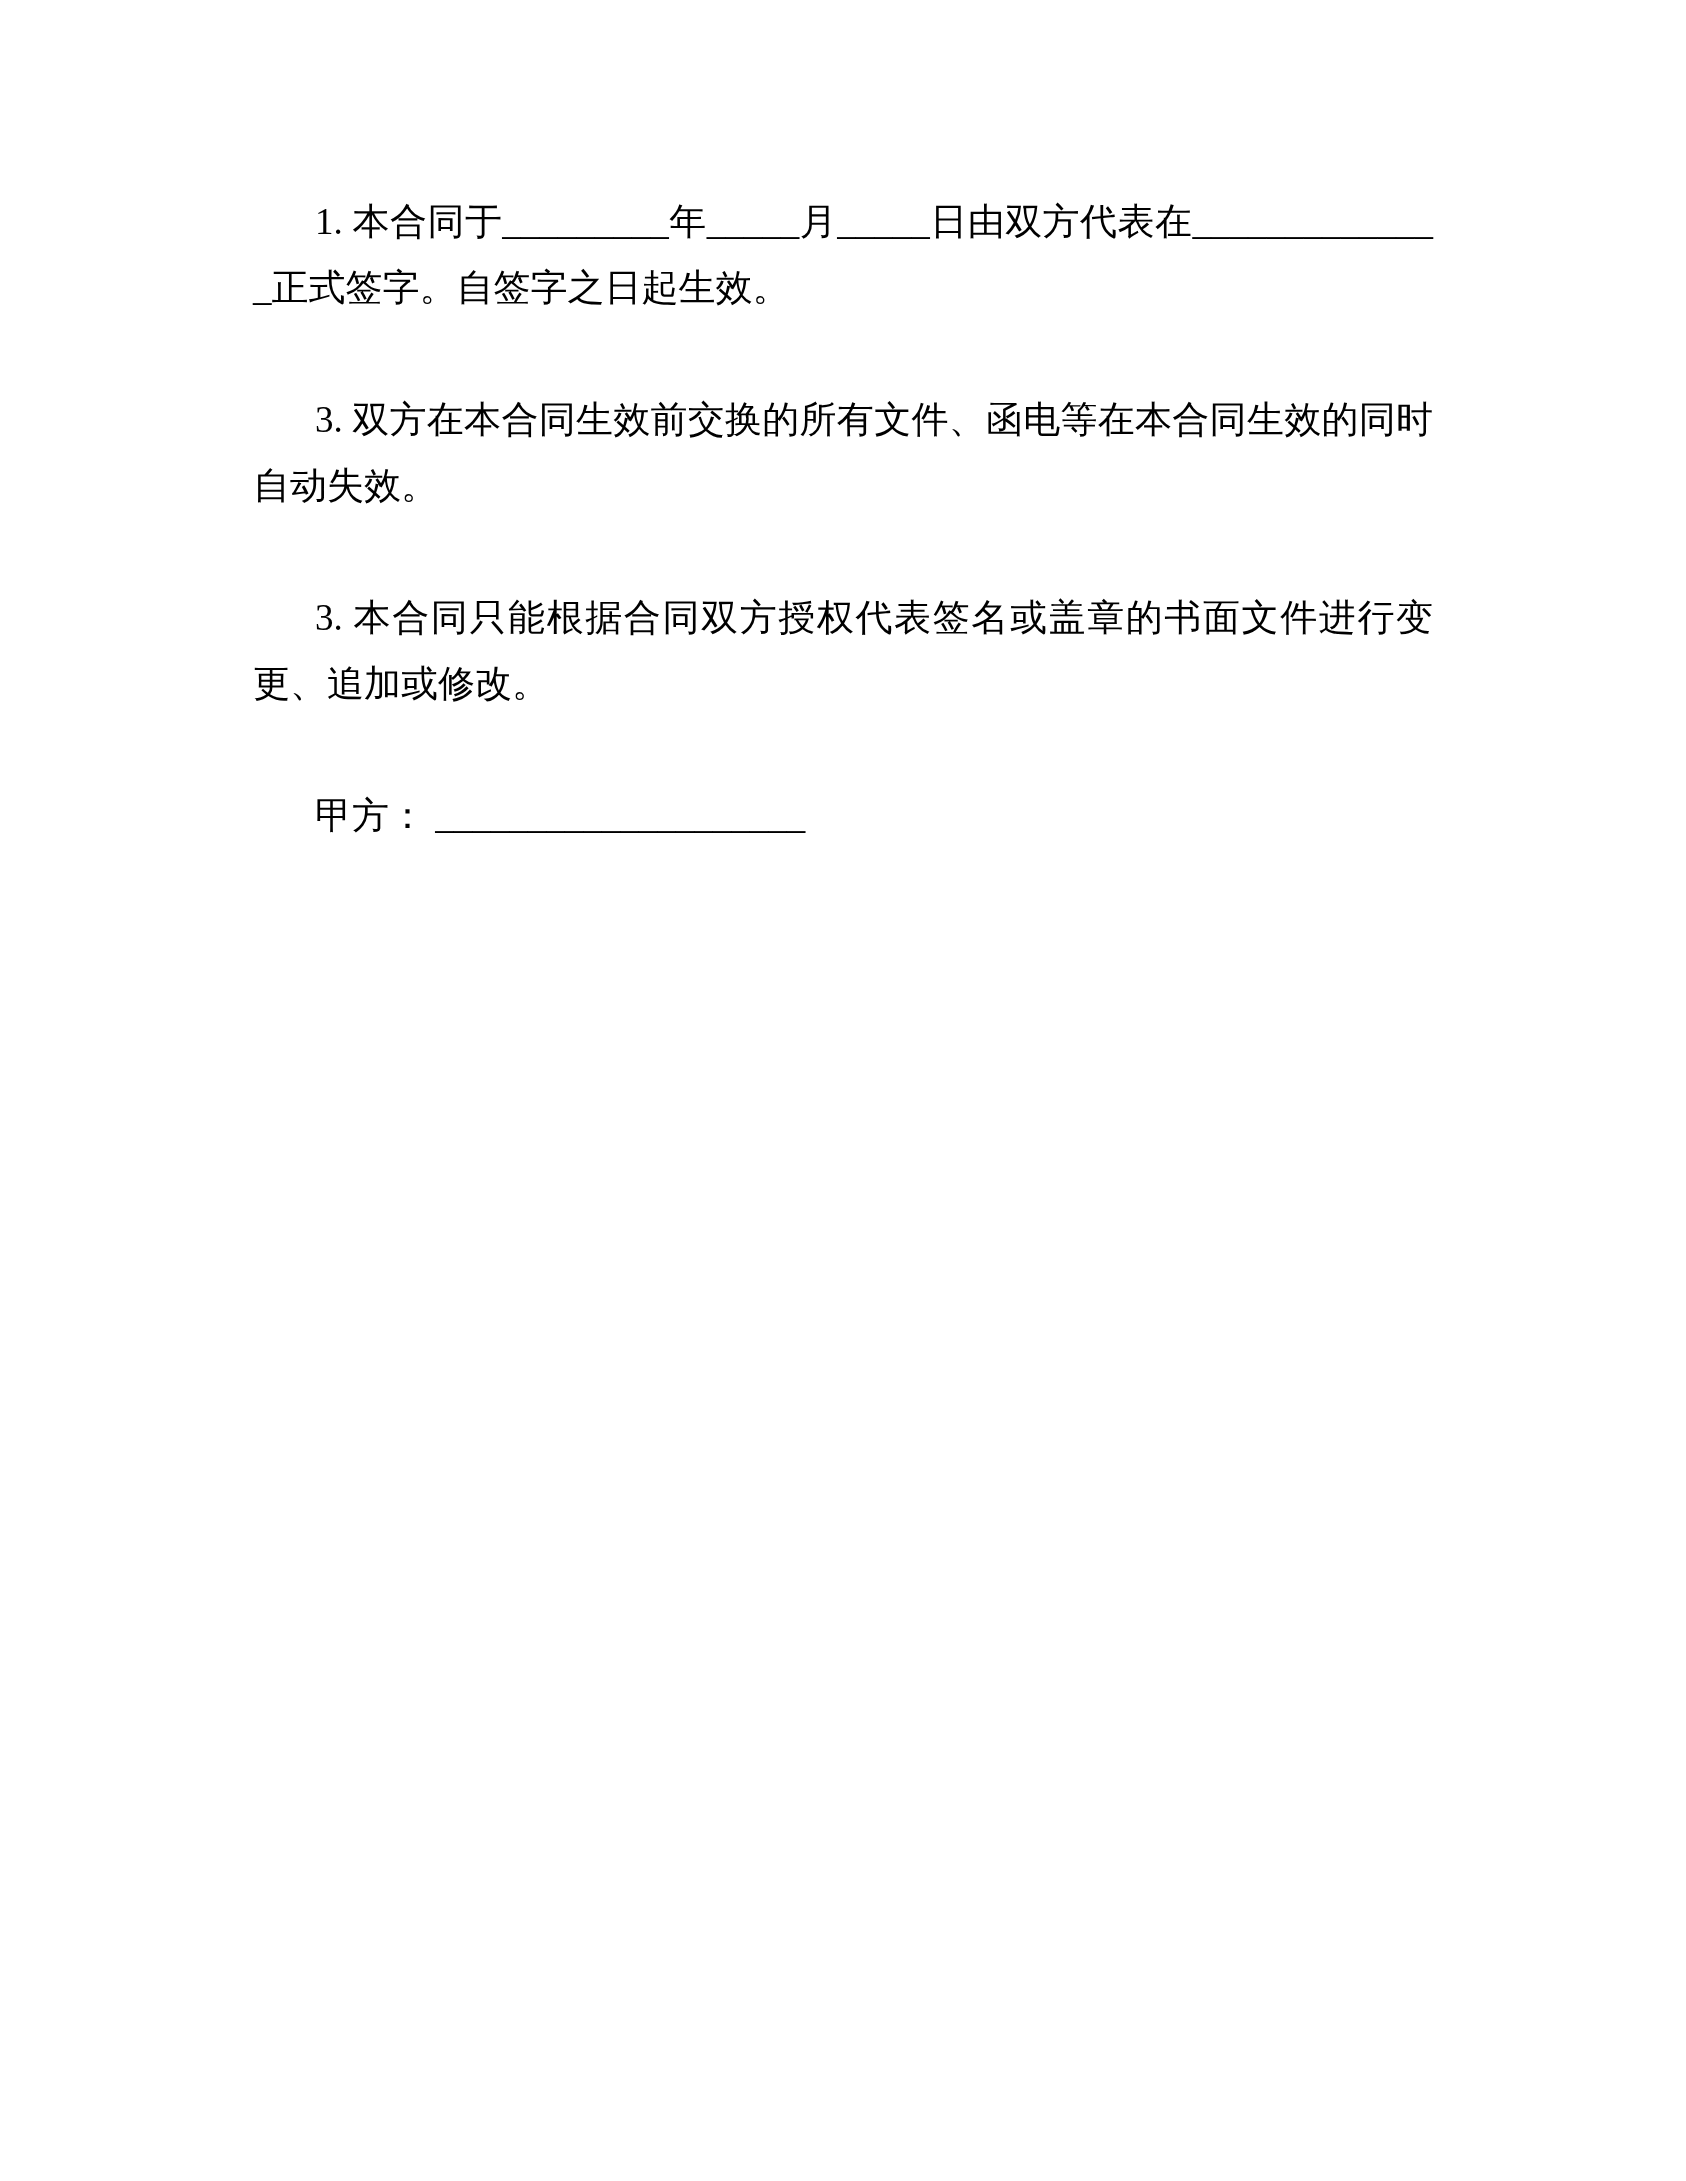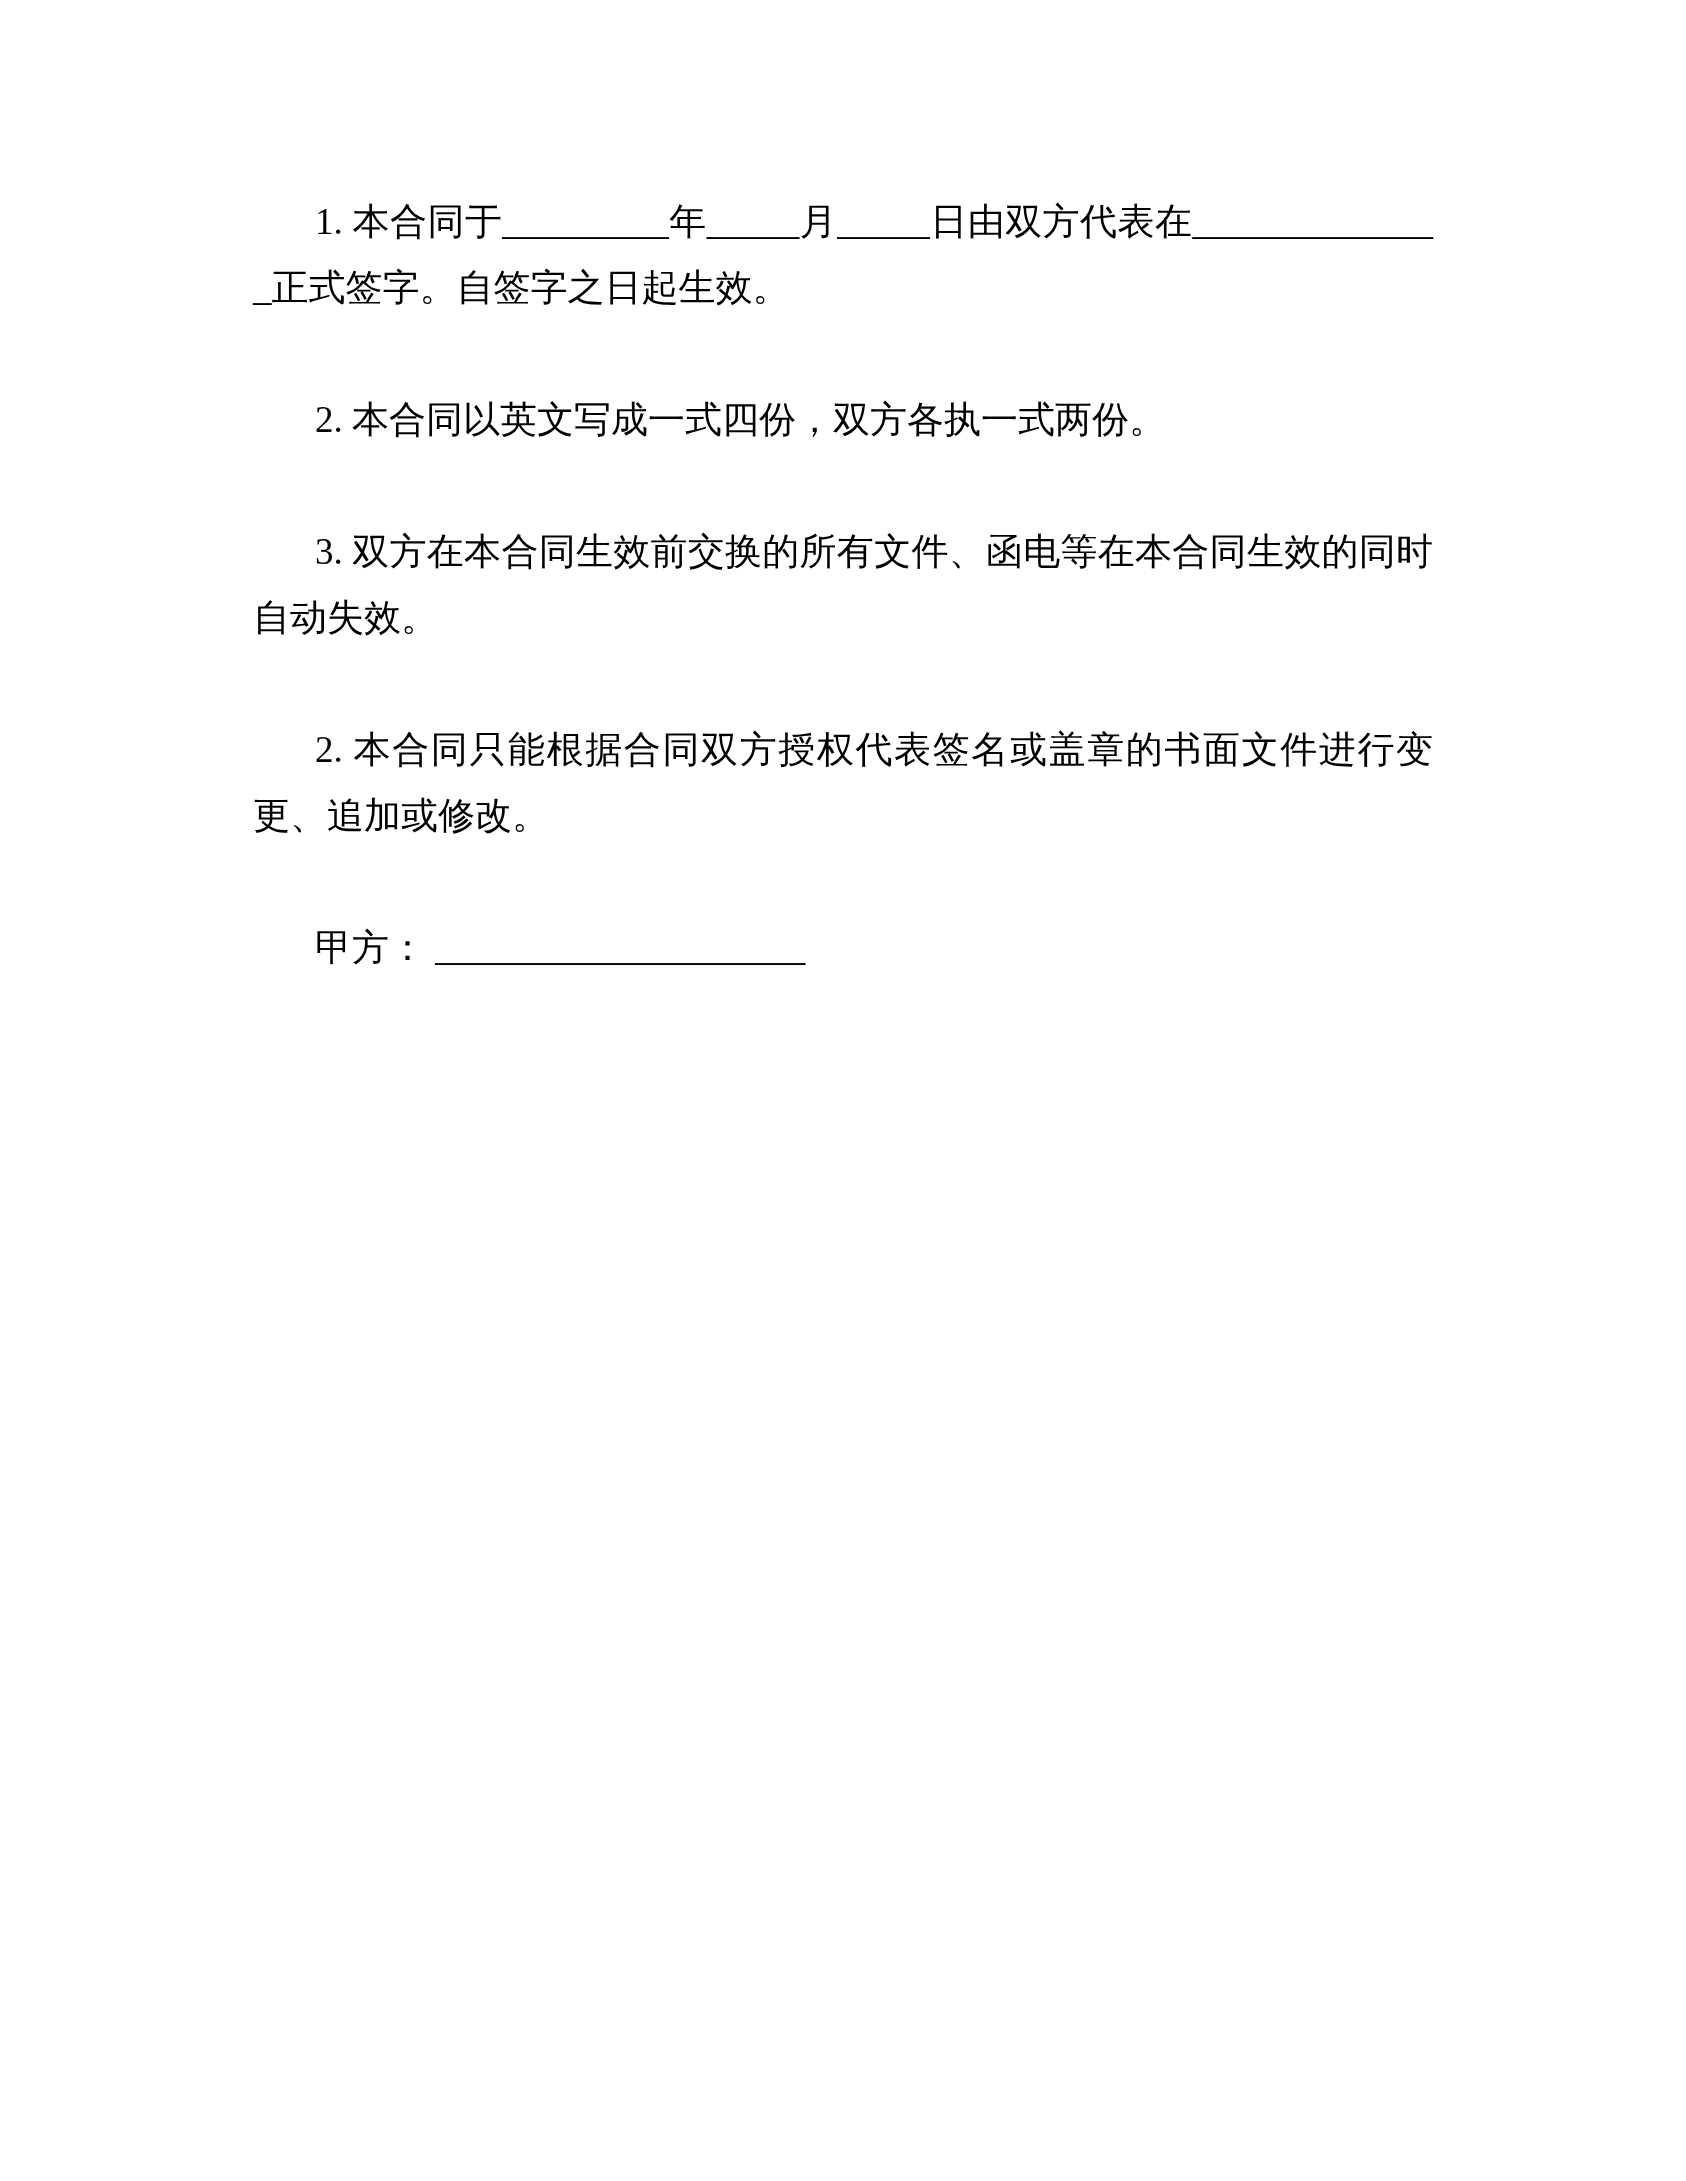--- a/index.html
+++ b/index.html
@@ -42,26 +42,25 @@
     display: inline-block;
   }
 </style>
 </head>
 <body>
 
 <div class="page">
 
   <p class="clause">1. 本合同于_________年_____月_____日由双方代表在______________正式签字。自签字之日起生效。</p>
 
-  <p class="clause">2. 本合同以英文写成一式四份，双方各执一式两份。</p>
 
 
   <p class="clause">3. 双方在本合同生效前交换的所有文件、函电等在本合同生效的同时自动失效。</p>
 
-  <p class="clause">2. 本合同只能根据合同双方授权代表签名或盖章的书面文件进行变更、追加或修改。</p>
+  <p class="clause">3. 本合同只能根据合同双方授权代表签名或盖章的书面文件进行变更、追加或修改。</p>
 
 
   <div class="sig-row">
     <span class="sig-left">甲方： ____________________</span>
   </div>
 
 
 </div>
 
 

